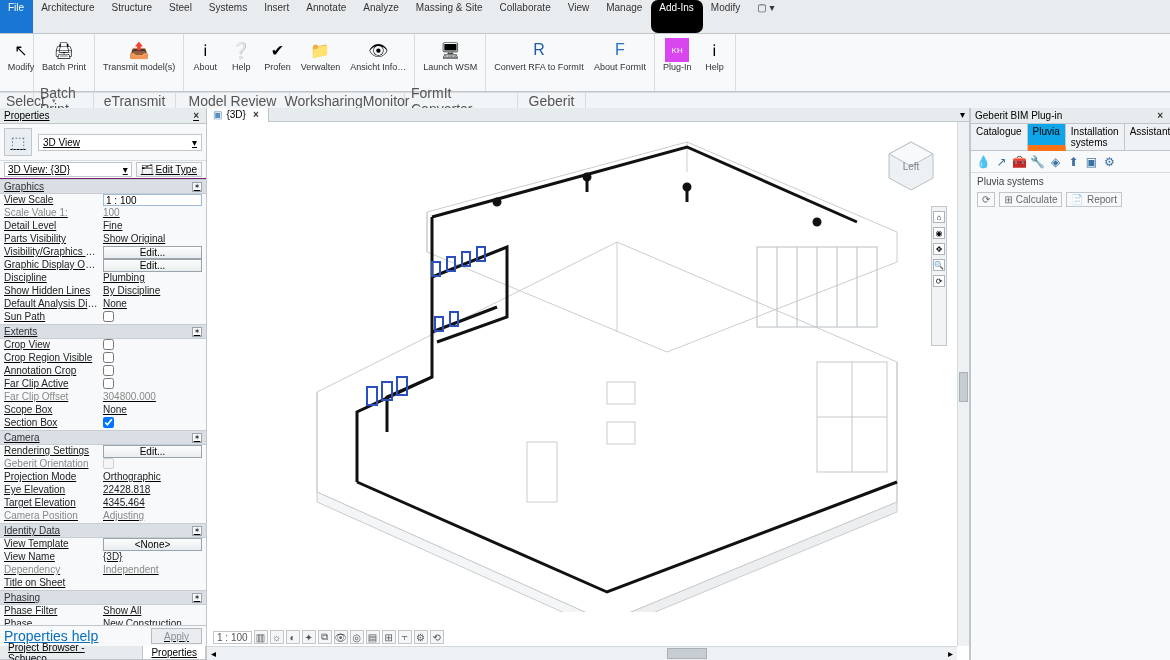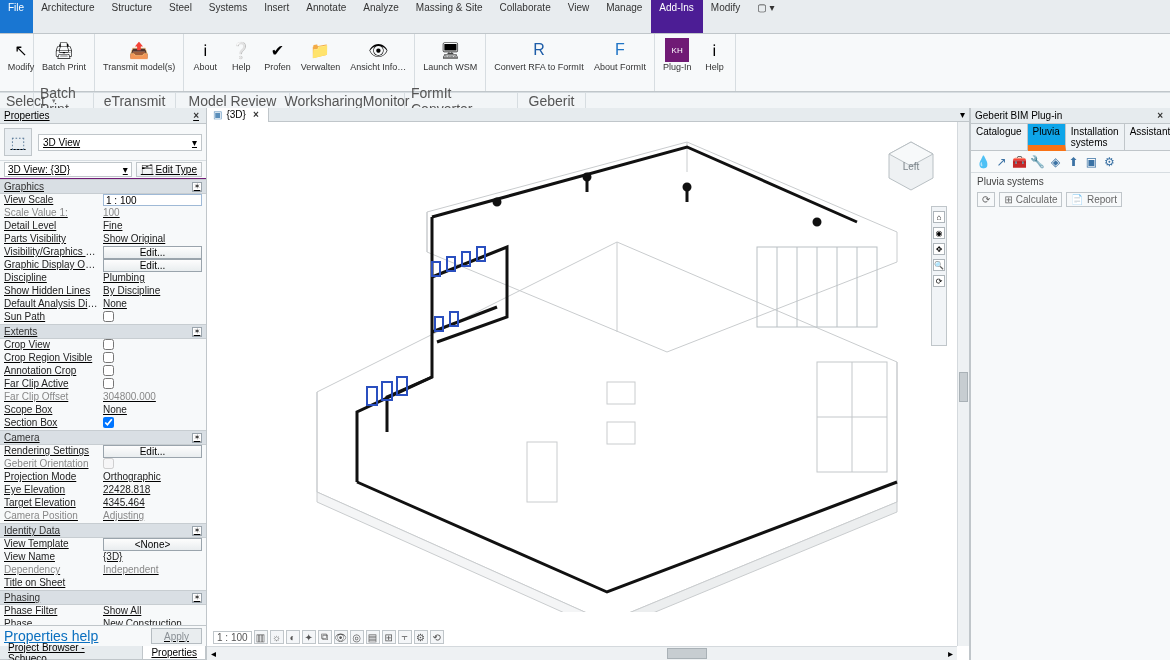--- a/index.html
+++ b/index.html
@@ -1,21 +1,21 @@
 <!DOCTYPE html>
 <html><head>
 <meta charset="utf-8">
 <style>
 * { box-sizing: border-box; margin: 0; padding: 0; font-family: "Segoe UI", Tahoma, sans-serif; font-size: 10px; }
 html, body { width: 1170px; height: 660px; overflow: hidden; background: #fff; }
 
 .ribbon-tabs { display: flex; height: 34px; background: #e8ecef; border-bottom: 1px solid #c0c6ca; }
 .ribbon-tab { padding: 2px 8px; color: #333; cursor: pointer; border-right: 1px solid transparent; }
 .ribbon-tab.active { background: #1976d2; color: #fff; }
-.ribbon-tab.active2 { background: #4c1d95; color: #fff; }
+.ribbon-tab.active2 { background: #000000; color: #fff; border-radius: 7px; }
 
 .ribbon { display: flex; height: 58px; background: #f7f9fa; border-bottom: 1px solid #c0c6ca; }
 .ribbon-group { border-right: 1px solid #d7dde1; padding: 2px 4px; display: flex; flex-direction: column; justify-content: space-between; }
 .ribbon-group-content { display: flex; gap: 2px; }
 .ribbon-btn { display: flex; flex-direction: column; align-items: center; justify-content: center; padding: 2px 4px; cursor: pointer; min-width: 34px; }
 .ribbon-icon { width: 24px; height: 24px; display: flex; align-items: center; justify-content: center; font-size: 16px; }
 .ribbon-lbl { font-size: 9px; color: #333; text-align: center; line-height: 10px; }
 .ribbon-sub { display:flex; height:16px; border-top:1px solid #d7dde1; background:#f2f5f7;}
 .ribbon-sub .cell{border-right:1px solid #d7dde1; padding:1px 6px; font-size:14px; color:#555; display:flex; align-items:center; gap:4px;}
 .drop::after{content:"▾"; font-size:7px; margin-left:3px; color:#777;}
@@ -170,21 +170,21 @@
         </div>
      <div class="ribbon-btn">
           <span class="ribbon-icon" style="color:#2075c5;">F</span>
           <span class="ribbon-lbl">About FormIt</span>
         </div>
    </div>
  </div>
  <div class="ribbon-group">
    <div class="ribbon-group-content">
      <div class="ribbon-btn">
-          <span class="ribbon-icon" style="background:#701a75;color:#fff;font-size:8px;width:24px;height:24px;">KH</span>
+          <span class="ribbon-icon" style="background:#d946ef;color:#fff;font-size:8px;width:24px;height:24px;">KH</span>
           <span class="ribbon-lbl">Plug-In</span>
         </div>
      <div class="ribbon-btn">
           <span class="ribbon-icon">ℹ</span>
           <span class="ribbon-lbl">Help</span>
         </div>
    </div>
  </div>
 </div>
 

